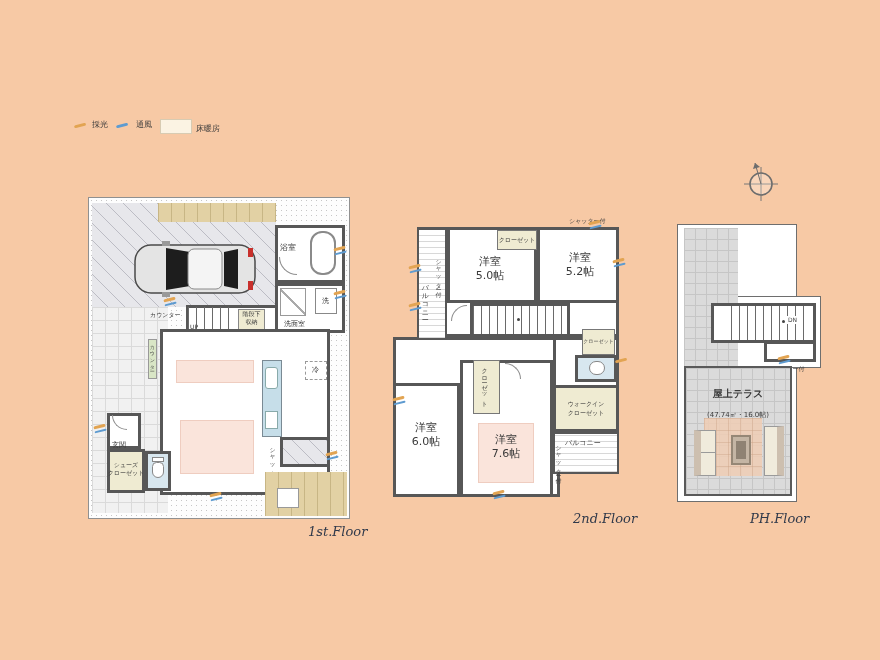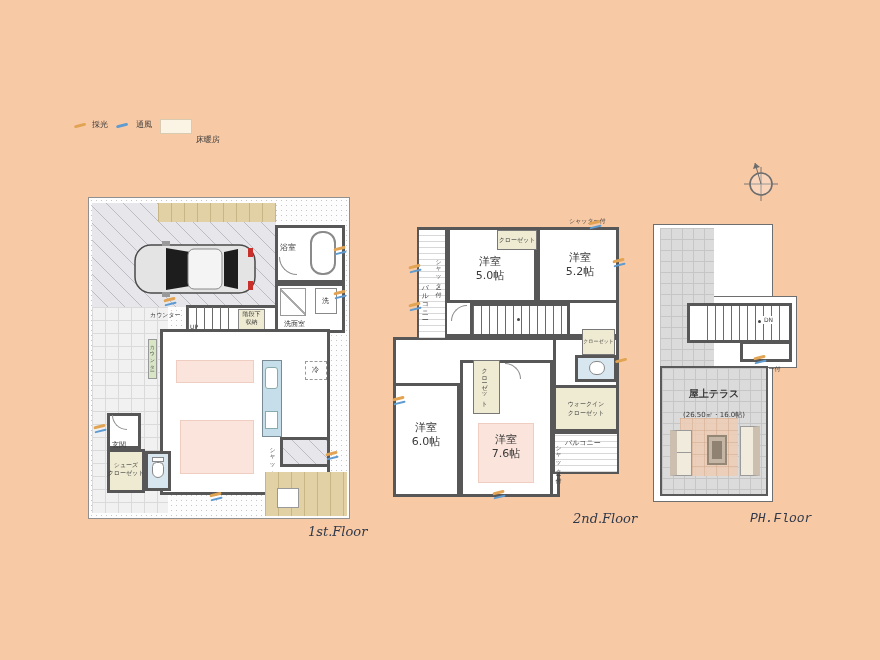--- a/index.html
+++ b/index.html
@@ -38,21 +38,21 @@
   <div class="abs" style="left:70px;top:116px;width:170px;height:20px;">
     <span class="arr" style="left:4px;top:8px;">
         <i class="sun"></i>
       </span>
     <span class="lbl f8" style="left:22px;top:4px;">採光</span>
     <span class="arr" style="left:46px;top:8px;">
         <i class="air"></i>
       </span>
     <span class="lbl f8" style="left:66px;top:4px;">通風</span>
     <span class="abs" style="left:90px;top:3px;width:30px;height:13px;background:#FBF3E3;border:1px solid #D8CBB2;"></span>
-    <span class="lbl f8" style="left:126px;top:19px;">床暖房</span>
+    <span class="lbl f8" style="left:126px;top:8px;">床暖房</span>
   </div>
 
   <svg class="abs" style="left:740px;top:160px;" width="42" height="44" viewBox="0 0 42 44">
     <line x1="21" y1="7" x2="21" y2="41" stroke="#767676" stroke-width="1"></line>
     <line x1="4" y1="24" x2="38" y2="24" stroke="#767676" stroke-width="1"></line>
     <circle cx="21" cy="24" r="11" fill="rgba(255,255,255,0.25)" stroke="#6d6d6d" stroke-width="1.6"></circle>
     <line x1="21" y1="24" x2="15" y2="3" stroke="#6d6d6d" stroke-width="1"></line>
     <path d="M15 3 L20 7 L13 9 Z" fill="#6d6d6d"></path>
   </svg>
 
@@ -209,43 +209,43 @@
     <span class="arr" style="left:100px;top:274px;">
         <i class="sun"></i>
         <i class="air"></i>
       </span>
     <span class="arr" style="left:222px;top:142px;">
         <i class="sun"></i>
       </span>
   </div>
   <span class="floorlab" style="left:573px;top:511px;">2nd.Floor</span>
 
-  <div class="abs" style="left:652px;top:222px;width:150px;height:282px;">
+  <div class="abs" style="left:676px;top:222px;width:150px;height:282px;">
     <div class="abs" style="left:1px;top:2px;width:120px;height:278px;background:#fff;border:1px solid #6e6e6e;box-sizing:border-box;"></div>
     <div class="abs" style="left:33px;top:74px;width:112px;height:72px;background:#fff;border:1px solid #6e6e6e;box-sizing:border-box;"></div>
     <div class="abs tiles" style="left:8px;top:6px;width:54px;height:268px;"></div>
 
     <div class="room" style="left:35px;top:81px;width:105px;height:40px;"></div>
     <div class="abs stairsV" style="left:55px;top:84px;width:75px;height:34px;"></div>
     <div class="dot" style="left:106px;top:98px;"></div>
     <span class="lbl f6" style="left:111px;top:94px;background:#fff;padding:0 1px;">DN</span>
     <div class="room" style="left:88px;top:119px;width:52px;height:21px;"></div>
     <span class="arr" style="left:102px;top:134px;">
         <i class="sun"></i>
         <i class="air"></i>
       </span>
     <span class="lbl f6" style="left:92px;top:143px;">シャッター付</span>
 
     <div class="abs tiles" style="left:8px;top:144px;width:108px;height:130px;border:2px solid #5a5a5a;box-sizing:border-box;"></div>
     <div class="lbl ctr" style="left:14px;top:160px;width:96px;">
       <span class="f10" style="font-weight:bold;">屋上テラス</span><br>
-      <span class="f7">(26.50㎡・16.0帖)</span>
+      <span class="f7">(47.74㎡・16.0帖)</span>
     </div>
     <div class="abs" style="left:28px;top:196px;width:58px;height:58px;background:rgba(238,205,180,0.85);background-image:linear-gradient(rgba(200,160,130,0.4) 1px,transparent 1px),linear-gradient(90deg,rgba(200,160,130,0.4) 1px,transparent 1px);background-size:12px 12px;"></div>
     <div class="abs" style="left:18px;top:208px;width:22px;height:46px;background:#F0EBDC;border:1px solid #9a9a9a;border-left:7px solid #CDBFAF;box-sizing:border-box;"></div>
     <div class="abs" style="left:25px;top:230px;width:15px;height:1px;background:#9a9a9a;"></div>
     <div class="abs" style="left:88px;top:204px;width:20px;height:50px;background:#F0EBDC;border:1px solid #9a9a9a;border-right:7px solid #CDBFAF;box-sizing:border-box;"></div>
     <div class="abs" style="left:55px;top:213px;width:20px;height:30px;background:#C4B5A4;border:2px solid #958776;box-sizing:border-box;"></div>
     <div class="abs" style="left:60px;top:219px;width:10px;height:18px;background:#8F8273;"></div>
   </div>
-  <span class="floorlab" style="left:750px;top:511px;font-family:Liberation Mono, monospace;">PH.Floor</span>
+  <span class="floorlab" style="left:750px;top:511px;">PH.Floor</span>
 
 </div>
 
 </body></html>

